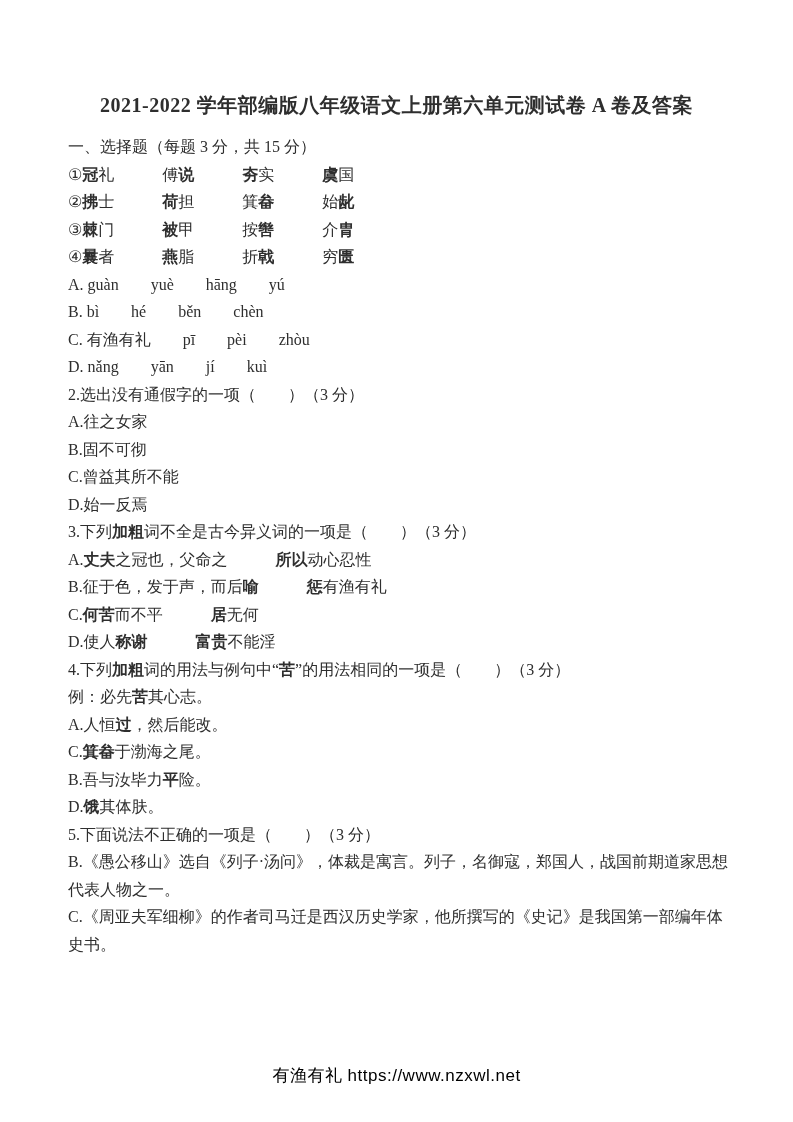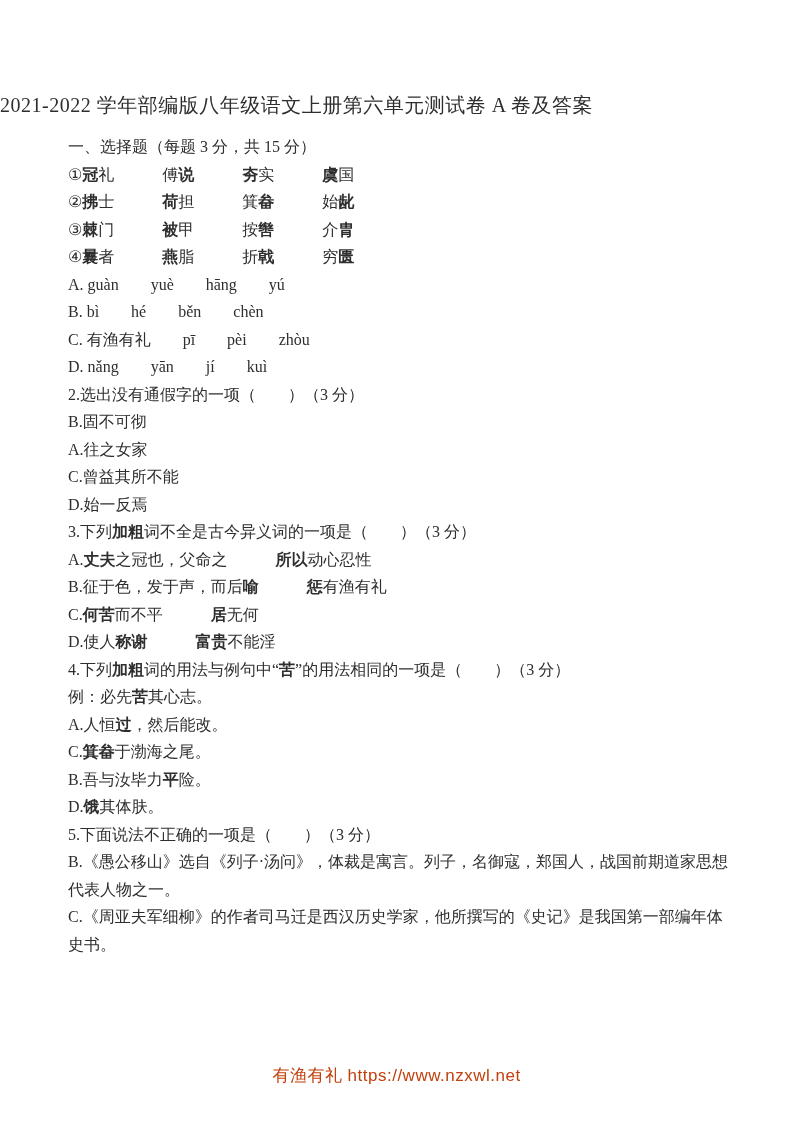--- a/index.html
+++ b/index.html
@@ -14,23 +14,23 @@
     background: #ffffff;
     overflow: hidden;
     font-family: "Liberation Serif", "DejaVu Serif", serif;
     color: #2e2e2e;
   }
   .doc-title {
     position: absolute;
     top: 92px;
     left: 0;
     width: 100%;
-    text-align: left;
+    text-align: center;
     font-size: 20px;
-    font-weight: normal;
+    font-weight: bold;
     letter-spacing: 0.5px;
     white-space: pre-wrap;
   }
   .content {
     position: absolute;
     top: 133px;
     left: 68px;
     width: 664px;
     font-size: 16px;
   }
@@ -41,21 +41,21 @@
   .seg.bold {
     font-weight: bold;
   }
   .page-footer {
     position: absolute;
     top: 1064px;
     left: 0;
     width: 100%;
     text-align: center;
     font-size: 17px;
-    color: #c2410c;
+    color: #000000;
     letter-spacing: 0.5px;
     font-family: "Liberation Sans", "DejaVu Sans", sans-serif;
     white-space: pre-wrap;
   }
 </style>
 </head>
 <body>
 
 <div class="page">
   <div class="doc-title">2021-2022 学年部编版八年级语文上册第六单元测试卷 A 卷及答案</div>
@@ -64,22 +64,22 @@
       <div class="line"><span class="seg">一、选择题（每题 3 分，共 15 分）</span></div>
       <div class="line"><span class="seg">①</span><span class="seg bold">冠</span><span class="seg">礼　　　傅</span><span class="seg bold">说</span><span class="seg">　　　</span><span class="seg bold">夯</span><span class="seg">实　　　</span><span class="seg bold">虞</span><span class="seg">国</span></div>
       <div class="line"><span class="seg">②</span><span class="seg bold">拂</span><span class="seg">士　　　</span><span class="seg bold">荷</span><span class="seg">担　　　箕</span><span class="seg bold">畚</span><span class="seg">　　　始</span><span class="seg bold">龀</span></div>
       <div class="line"><span class="seg">③</span><span class="seg bold">棘</span><span class="seg">门　　　</span><span class="seg bold">被</span><span class="seg">甲　　　按</span><span class="seg bold">辔</span><span class="seg">　　　介</span><span class="seg bold">胄</span></div>
       <div class="line"><span class="seg">④</span><span class="seg bold">曩</span><span class="seg">者　　　</span><span class="seg bold">燕</span><span class="seg">脂　　　折</span><span class="seg bold">戟</span><span class="seg">　　　穷</span><span class="seg bold">匮</span></div>
       <div class="line"><span class="seg">A. guàn　　yuè　　hāng　　yú</span></div>
       <div class="line"><span class="seg">B. bì　　hé　　běn　　chèn</span></div>
       <div class="line"><span class="seg">C. 有渔有礼　　pī　　pèi　　zhòu</span></div>
       <div class="line"><span class="seg">D. nǎng　　yān　　jí　　kuì</span></div>
       <div class="line"><span class="seg">2.选出没有通假字的一项（　　）（3 分）</span></div>
+      <div class="line"><span class="seg">A.往之女家</span></div>
       <div class="line"><span class="seg">B.固不可彻</span></div>
-      <div class="line"><span class="seg">A.往之女家</span></div>
       <div class="line"><span class="seg">C.曾益其所不能</span></div>
       <div class="line"><span class="seg">D.始一反焉</span></div>
       <div class="line"><span class="seg">3.下列</span><span class="seg bold">加粗</span><span class="seg">词不全是古今异义词的一项是（　　）（3 分）</span></div>
       <div class="line"><span class="seg">A.</span><span class="seg bold">丈夫</span><span class="seg">之冠也，父命之　　　</span><span class="seg bold">所以</span><span class="seg">动心忍性</span></div>
       <div class="line"><span class="seg">B.征于色，发于声，而后</span><span class="seg bold">喻</span><span class="seg">　　　</span><span class="seg bold">惩</span><span class="seg">有渔有礼</span></div>
       <div class="line"><span class="seg">C.</span><span class="seg bold">何苦</span><span class="seg">而不平　　　</span><span class="seg bold">居</span><span class="seg">无何</span></div>
       <div class="line"><span class="seg">D.使人</span><span class="seg bold">称谢</span><span class="seg">　　　</span><span class="seg bold">富贵</span><span class="seg">不能淫</span></div>
       <div class="line"><span class="seg">4.下列</span><span class="seg bold">加粗</span><span class="seg">词的用法与例句中“</span><span class="seg bold">苦</span><span class="seg">”的用法相同的一项是（　　）（3 分）</span></div>
       <div class="line"><span class="seg">例：必先</span><span class="seg bold">苦</span><span class="seg">其心志。</span></div>
       <div class="line"><span class="seg">A.人恒</span><span class="seg bold">过</span><span class="seg">，然后能改。</span></div>

